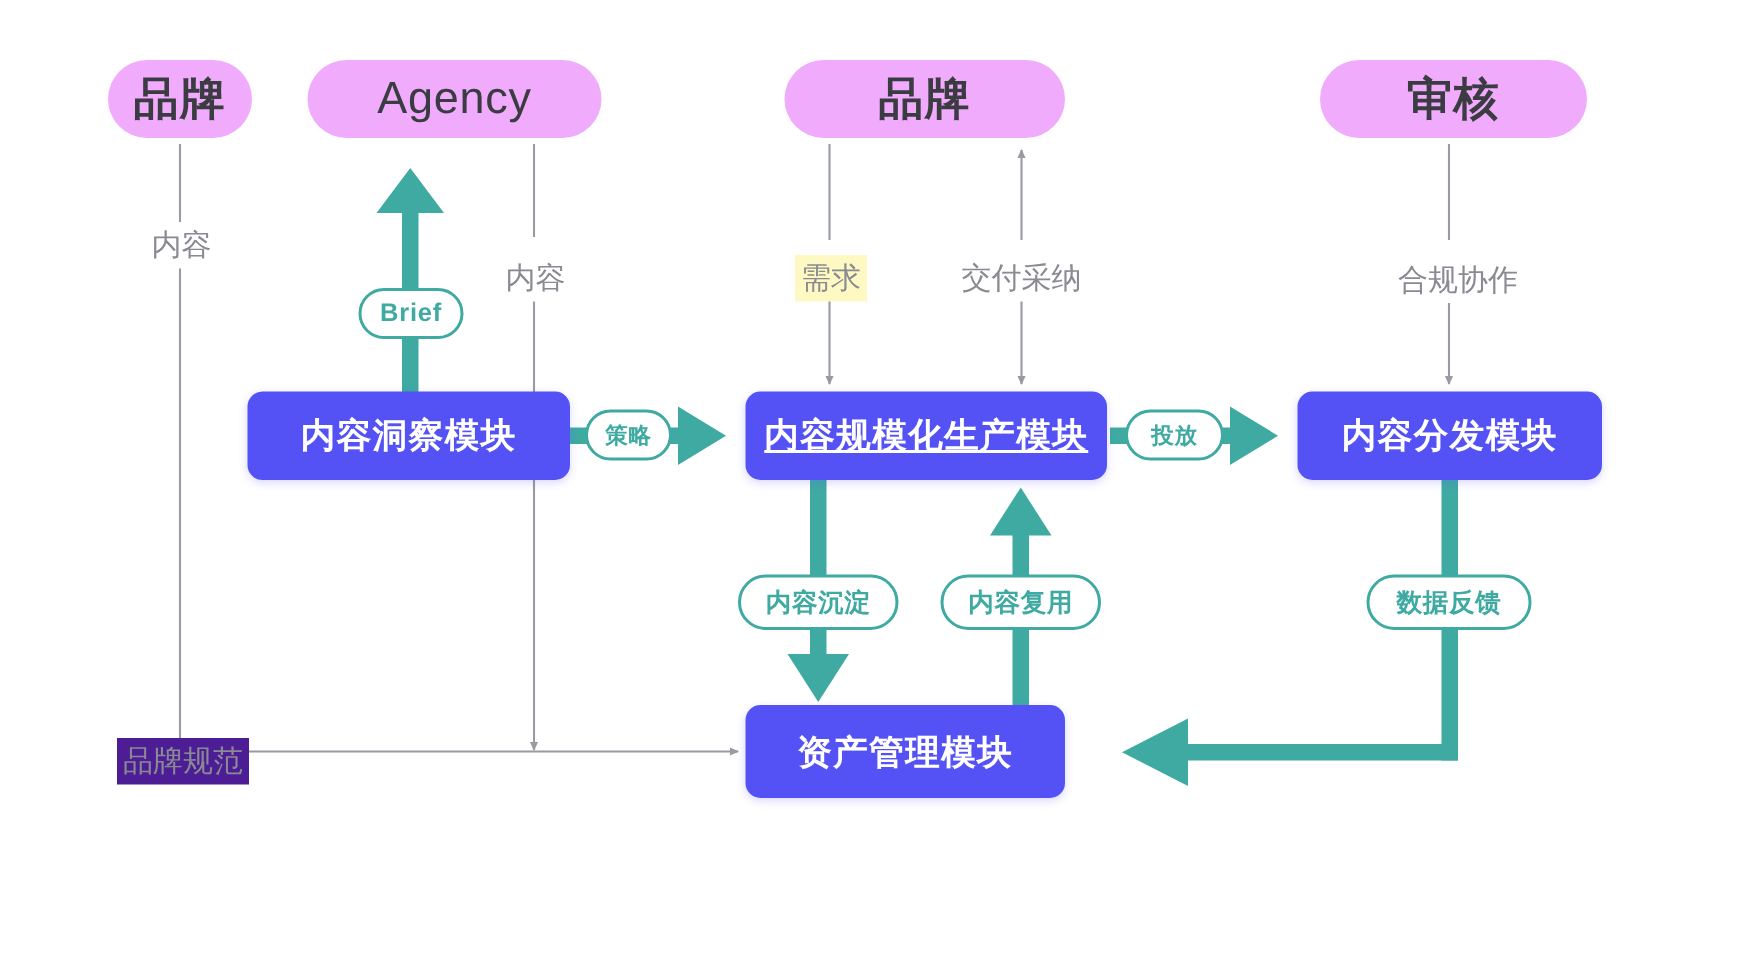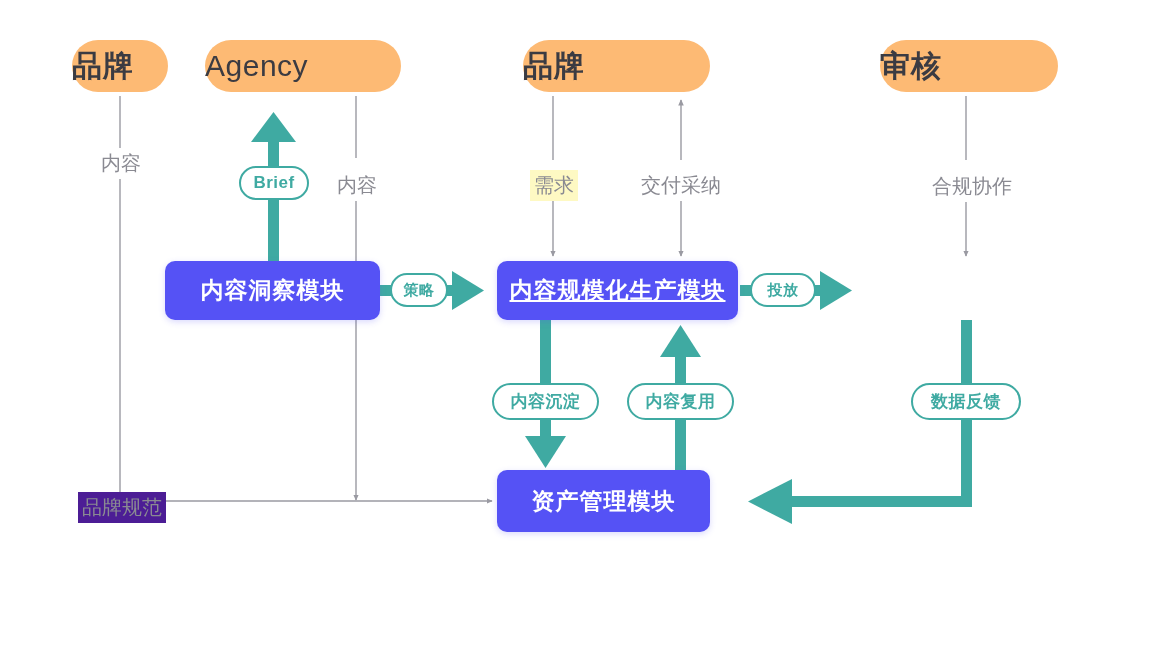--- a/index.html
+++ b/index.html
@@ -7,23 +7,23 @@
     width:1168px;height:650px;
     background:#ffffff;
     font-family:"Liberation Sans","DejaVu Sans",sans-serif;
     overflow:hidden;
   }
   #stage{position:relative;width:1168px;height:650px;}
 
   
   .hpill{
     position:absolute;
-    background:#fdba74;
+    background:#f0abfc;
     border-radius:30px;
-    display:flex;align-items:center;justify-content:flex-start;
+    display:flex;align-items:center;justify-content:center;
     color:#3B3B42;
     font-weight:bold;
     letter-spacing:1px;
     box-sizing:border-box;
   }
   .hpill.cn{font-size:30px;}
   .hpill.en{font-size:30px;font-weight:normal;letter-spacing:0.5px;}
 
   
   .mbox{
@@ -143,25 +143,28 @@
   <div class="hpill cn" style="left:880px;top:40px;width:178px;height:52px;z-index:5;">
     <span>审核</span>
   </div>
 
   <div class="mbox" style="left:165px;top:261px;width:215px;height:59px;z-index:4;">
     <span>内容洞察模块</span>
   </div>
   <div class="mbox" style="left:497px;top:261px;width:241px;height:59px;z-index:4;text-decoration:underline;">
     <span>内容规模化生产模块</span>
   </div>
+  <div class="mbox" style="left:865px;top:261px;width:203px;height:59px;z-index:4;">
+    <span>内容分发模块</span>
+  </div>
   <div class="mbox" style="left:497px;top:470px;width:213px;height:62px;z-index:4;">
     <span>资产管理模块</span>
   </div>
 
-  <div class="tpill" style="left:239px;top:166px;width:70px;height:34px;">
+  <div class="tpill" style="left:239px;top:192px;width:70px;height:34px;">
     <span>Brief</span>
   </div>
   <div class="tpill small" style="left:390px;top:273px;width:58px;height:34px;">
     <span>策略</span>
   </div>
   <div class="tpill small" style="left:750px;top:273px;width:66px;height:34px;">
     <span>投放</span>
   </div>
   <div class="tpill" style="left:492px;top:383px;width:107px;height:37px;">
     <span>内容沉淀</span>

